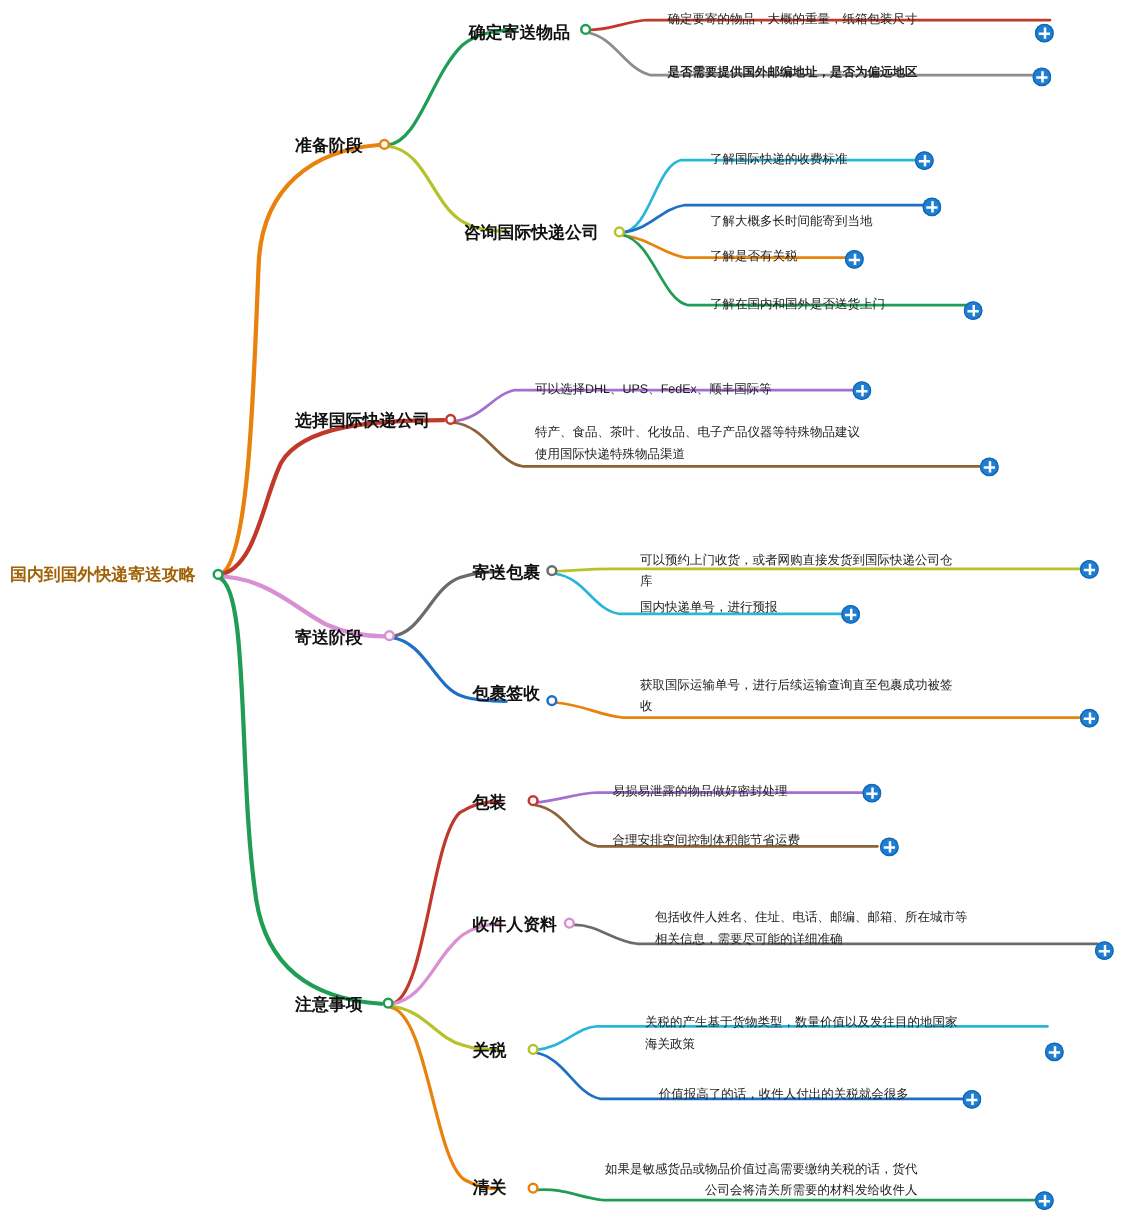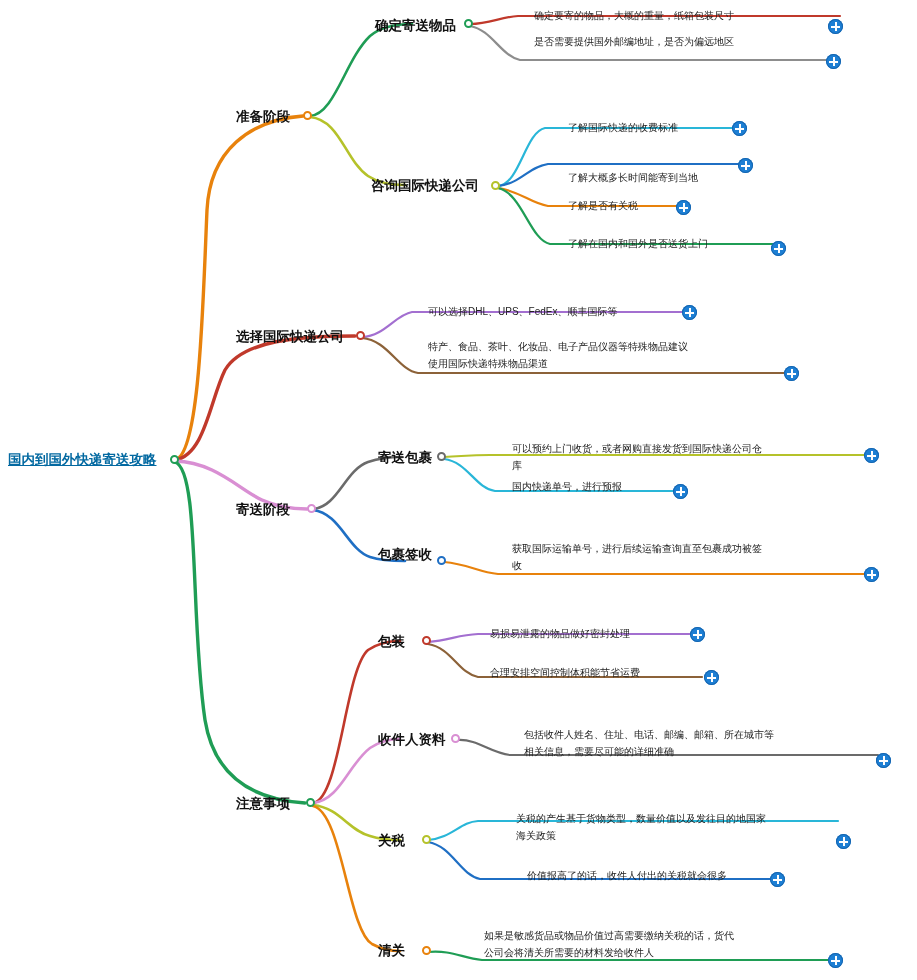--- a/index.html
+++ b/index.html
@@ -24,22 +24,21 @@
   .node-label {
     position: absolute;
     font-size: 13px;
     color: #1a1a1a;
     white-space: pre;
     line-height: 17px;
   }
   .root-label {
     font-weight: bold;
     font-size: 13.5px;
-    color: #0369a1;
-    text-decoration: underline;
+    color: #a16207;
   }
   .branch-label {
     font-weight: bold;
     font-size: 13.5px;
     color: #111;
   }
   .leaf-label {
     font-size: 10px;
     color: #222;
   }
@@ -143,21 +142,21 @@
 
 <div class="node-label branch-label" style="left:236px; top:108px;">准备阶段</div>
 <div class="dot" style="left:303px; top:111px; border-color:#e8820c;"></div>
 
 <div class="node-label branch-label" style="left:375px; top:17px;text-align:right;">确定寄送物品</div>
 <div class="dot" style="left:464px; top:19px; border-color:#1f9d55;"></div>
 
 <div class="node-label leaf-label" style="left:534px; top:7px;">确定要寄的物品，大概的重量，纸箱包装尺寸</div>
 <div class="plus-btn" style="left:828px; top:19px;"></div>
 
-<div class="node-label leaf-label" style="left:534px; top:33px;">是否需要提供国外邮编地址，是否为偏远地区</div>
+<div class="node-label leaf-label" style="left:534px; top:50px;font-weight:bold;">是否需要提供国外邮编地址，是否为偏远地区</div>
 <div class="plus-btn" style="left:826px; top:54px;"></div>
 
 <div class="node-label branch-label" style="left:371px; top:177px;">咨询国际快递公司</div>
 <div class="dot" style="left:491px; top:181px; border-color:#b5c22a;"></div>
 
 <div class="node-label leaf-label" style="left:568px; top:119px;">了解国际快递的收费标准</div>
 <div class="plus-btn" style="left:732px; top:121px;"></div>
 
 <div class="node-label leaf-label" style="left:568px; top:155px;margin-top:14px;">了解大概多长时间能寄到当地</div>
 <div class="plus-btn" style="left:738px; top:158px;"></div>
@@ -223,15 +222,15 @@
 <div class="node-label leaf-label" style="left:484px; top:810px;margin-left:32px;">关税的产生基于货物类型，数量价值以及发往目的地国家
 海关政策</div>
 <div class="plus-btn" style="left:836px; top:834px;"></div>
 
 <div class="node-label leaf-label" style="left:484px; top:867px;margin-left:43px;">价值报高了的话，收件人付出的关税就会很多</div>
 <div class="plus-btn" style="left:770px; top:872px;"></div>
 
 <div class="node-label branch-label" style="left:378px; top:943px;font-family:Liberation Mono, monospace;">清关</div>
 <div class="dot" style="left:422px; top:946px; border-color:#e8820c;"></div>
 
-<div class="node-label leaf-label" style="left:484px; top:927px;">如果是敏感货品或物品价值过高需要缴纳关税的话，货代
+<div class="node-label leaf-label" style="left:484px; top:927px;text-align:right;">如果是敏感货品或物品价值过高需要缴纳关税的话，货代
 公司会将清关所需要的材料发给收件人</div>
 <div class="plus-btn" style="left:828px; top:953px;"></div>
 
 </body></html>

